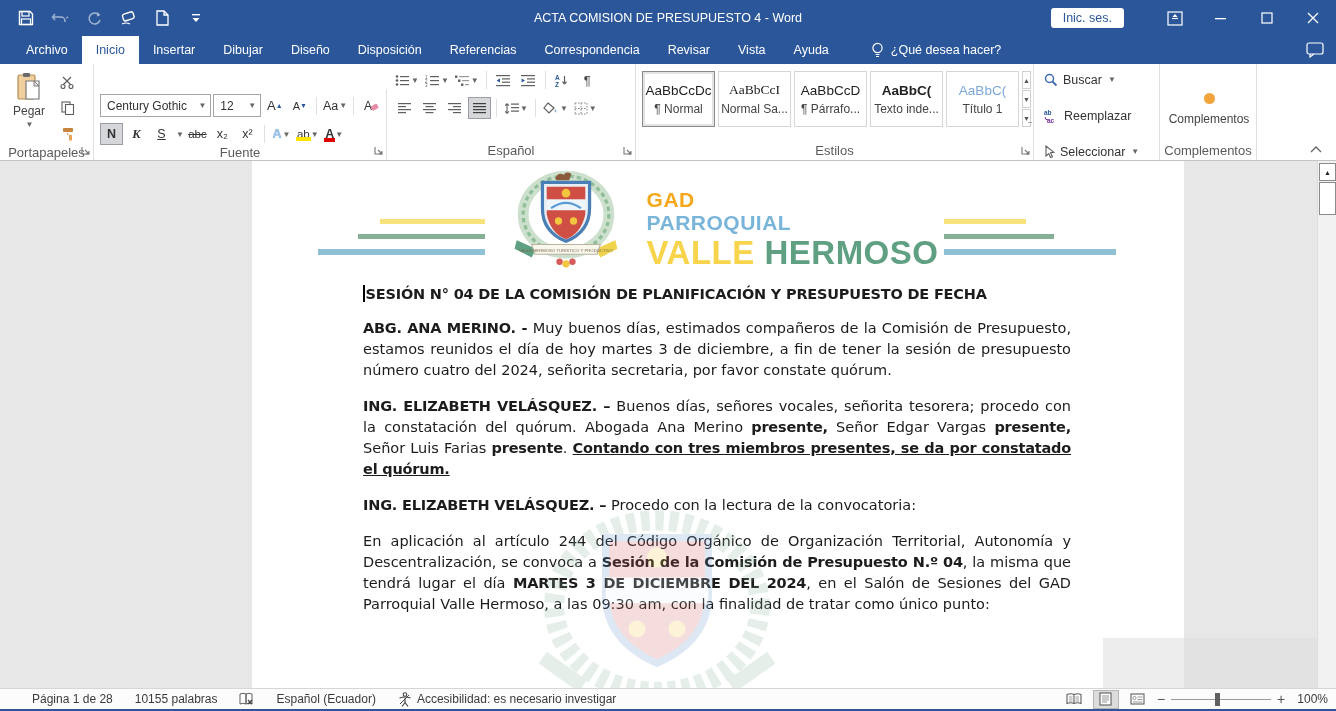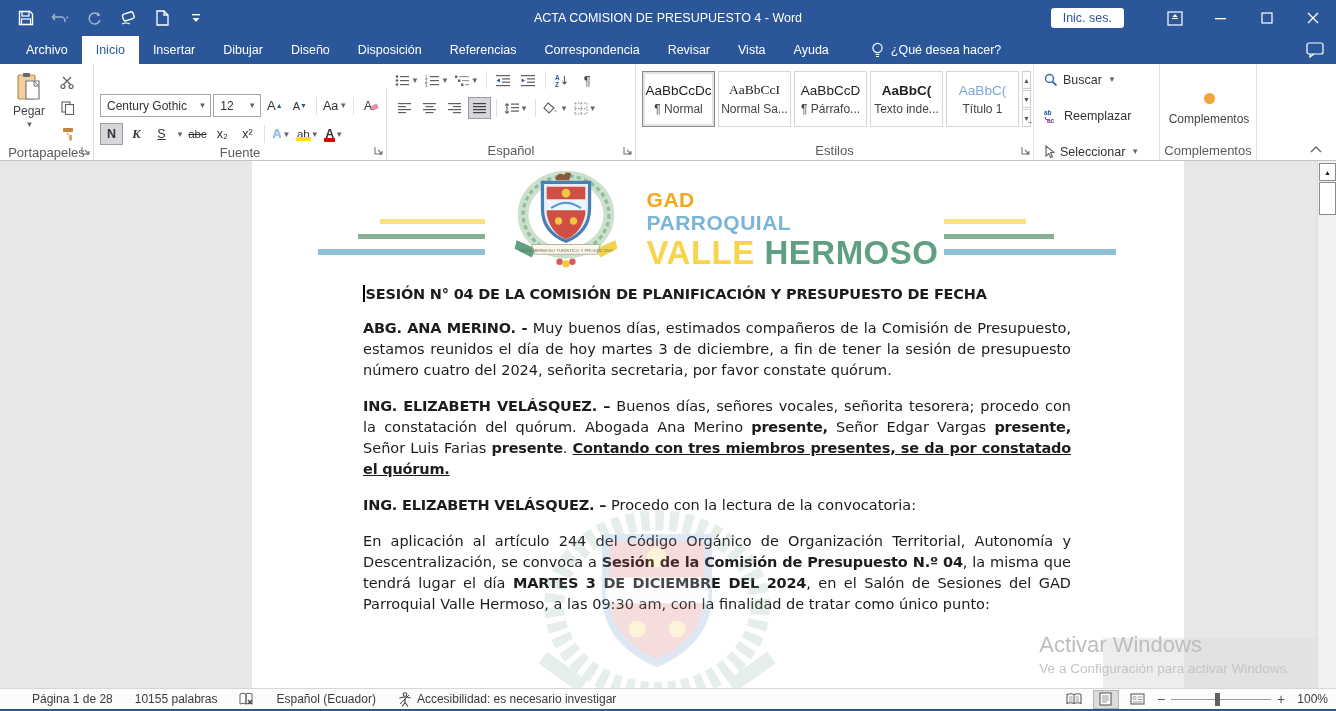--- a/index.html
+++ b/index.html
@@ -594,24 +594,20 @@
             <div class="para heading"><span class="caret"></span><span class="b">SESIÓN N° 04 DE LA COMISIÓN DE PLANIFICACIÓN Y PRESUPUESTO DE FECHA</span></div>
             <div class="para body"><span class="b">ABG. ANA MERINO. - </span><span>Muy buenos días, estimados compañeros de la Comisión de Presupuesto, estamos reunidos el día de hoy martes 3 de diciembre, a fin de tener la sesión de presupuesto número cuatro del 2024, señorita secretaria, por favor constate quórum.</span></div>
             <div class="para body"><span class="b">ING. ELIZABETH VELÁSQUEZ. – </span><span>Buenos días, señores vocales, señorita tesorera; procedo con la constatación del quórum. Abogada Ana Merino </span><span class="b">presente,</span><span> Señor Edgar Vargas </span><span class="b">presente,</span><span> Señor Luis Farias </span><span class="b">presente</span><span>. </span><span class="b u">Contando con tres miembros presentes, se da por constatado el quórum.</span></div>
             <div class="para body"><span class="b">ING. ELIZABETH VELÁSQUEZ.  – </span><span>Procedo con la lectura de la convocatoria:</span></div>
             <div class="para body"><span>En aplicación al artículo 244 del Código Orgánico de Organización Territorial, Autonomía y Descentralización, se convoca a </span><span class="b">Sesión de la Comisión de Presupuesto N.º 04</span><span>, la misma que tendrá lugar el día </span><span class="b">MARTES 3 DE DICIEMBRE DEL 2024</span><span>, en el Salón de Sesiones del GAD Parroquial Valle Hermoso, a las 09:30 am, con la finalidad de tratar como único punto:</span></div>
           </div>
       </div>
     </div>
 
     <div class="act-shade"></div>
-    <div class="activate">
-      <div class="act1">Activar Windows</div>
-      <div class="act2">Ve a Configuración para activar Windows.</div>
-    </div>
 
     <div class="vscroll">
       <div class="varrow">▲</div>
       <div class="vthumb"></div>
     </div>
   </div>
 
   <div class="statusbar">
     <span class="sitem" style="margin-left:24px;">
         <span>Página 1 de 28</span>

